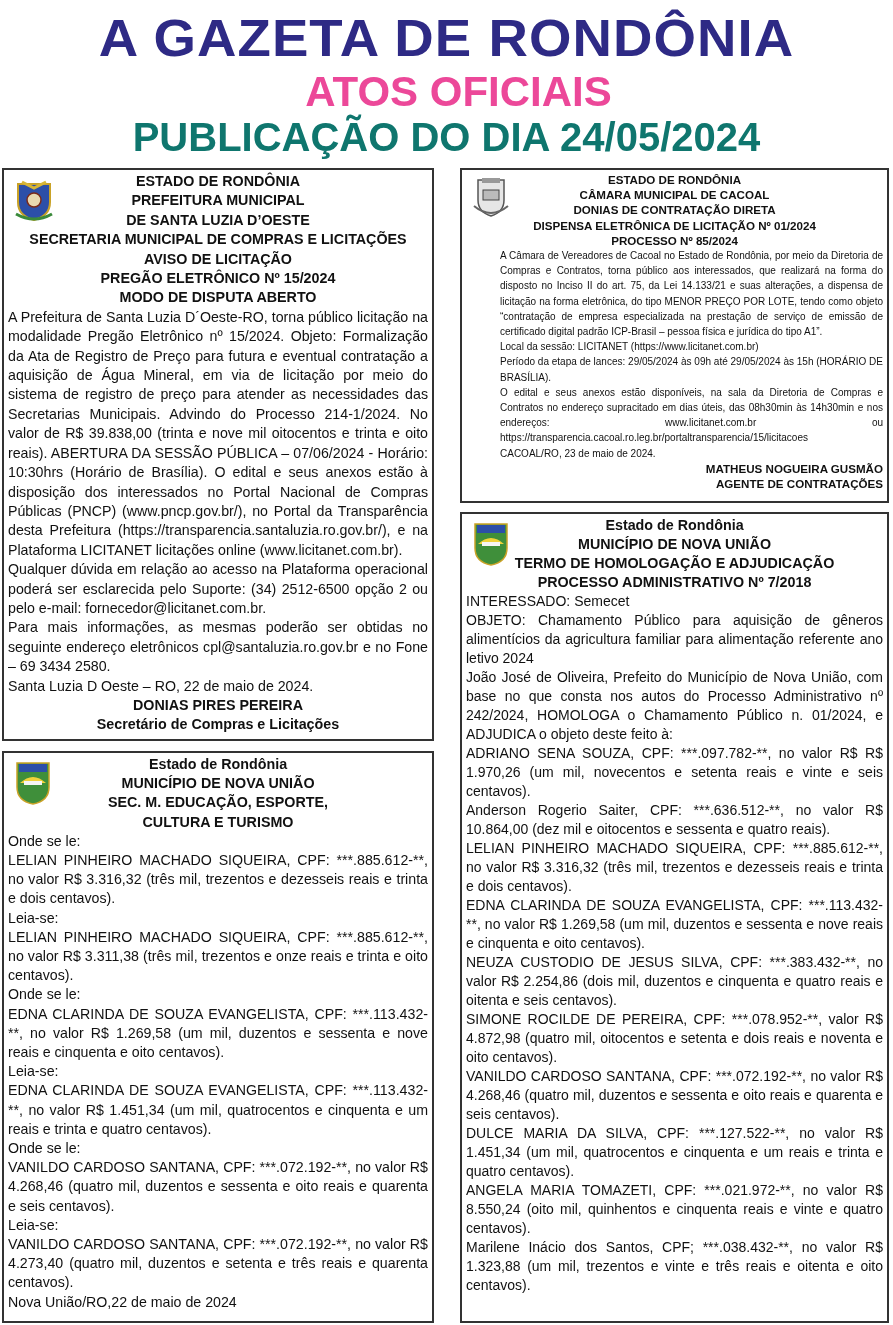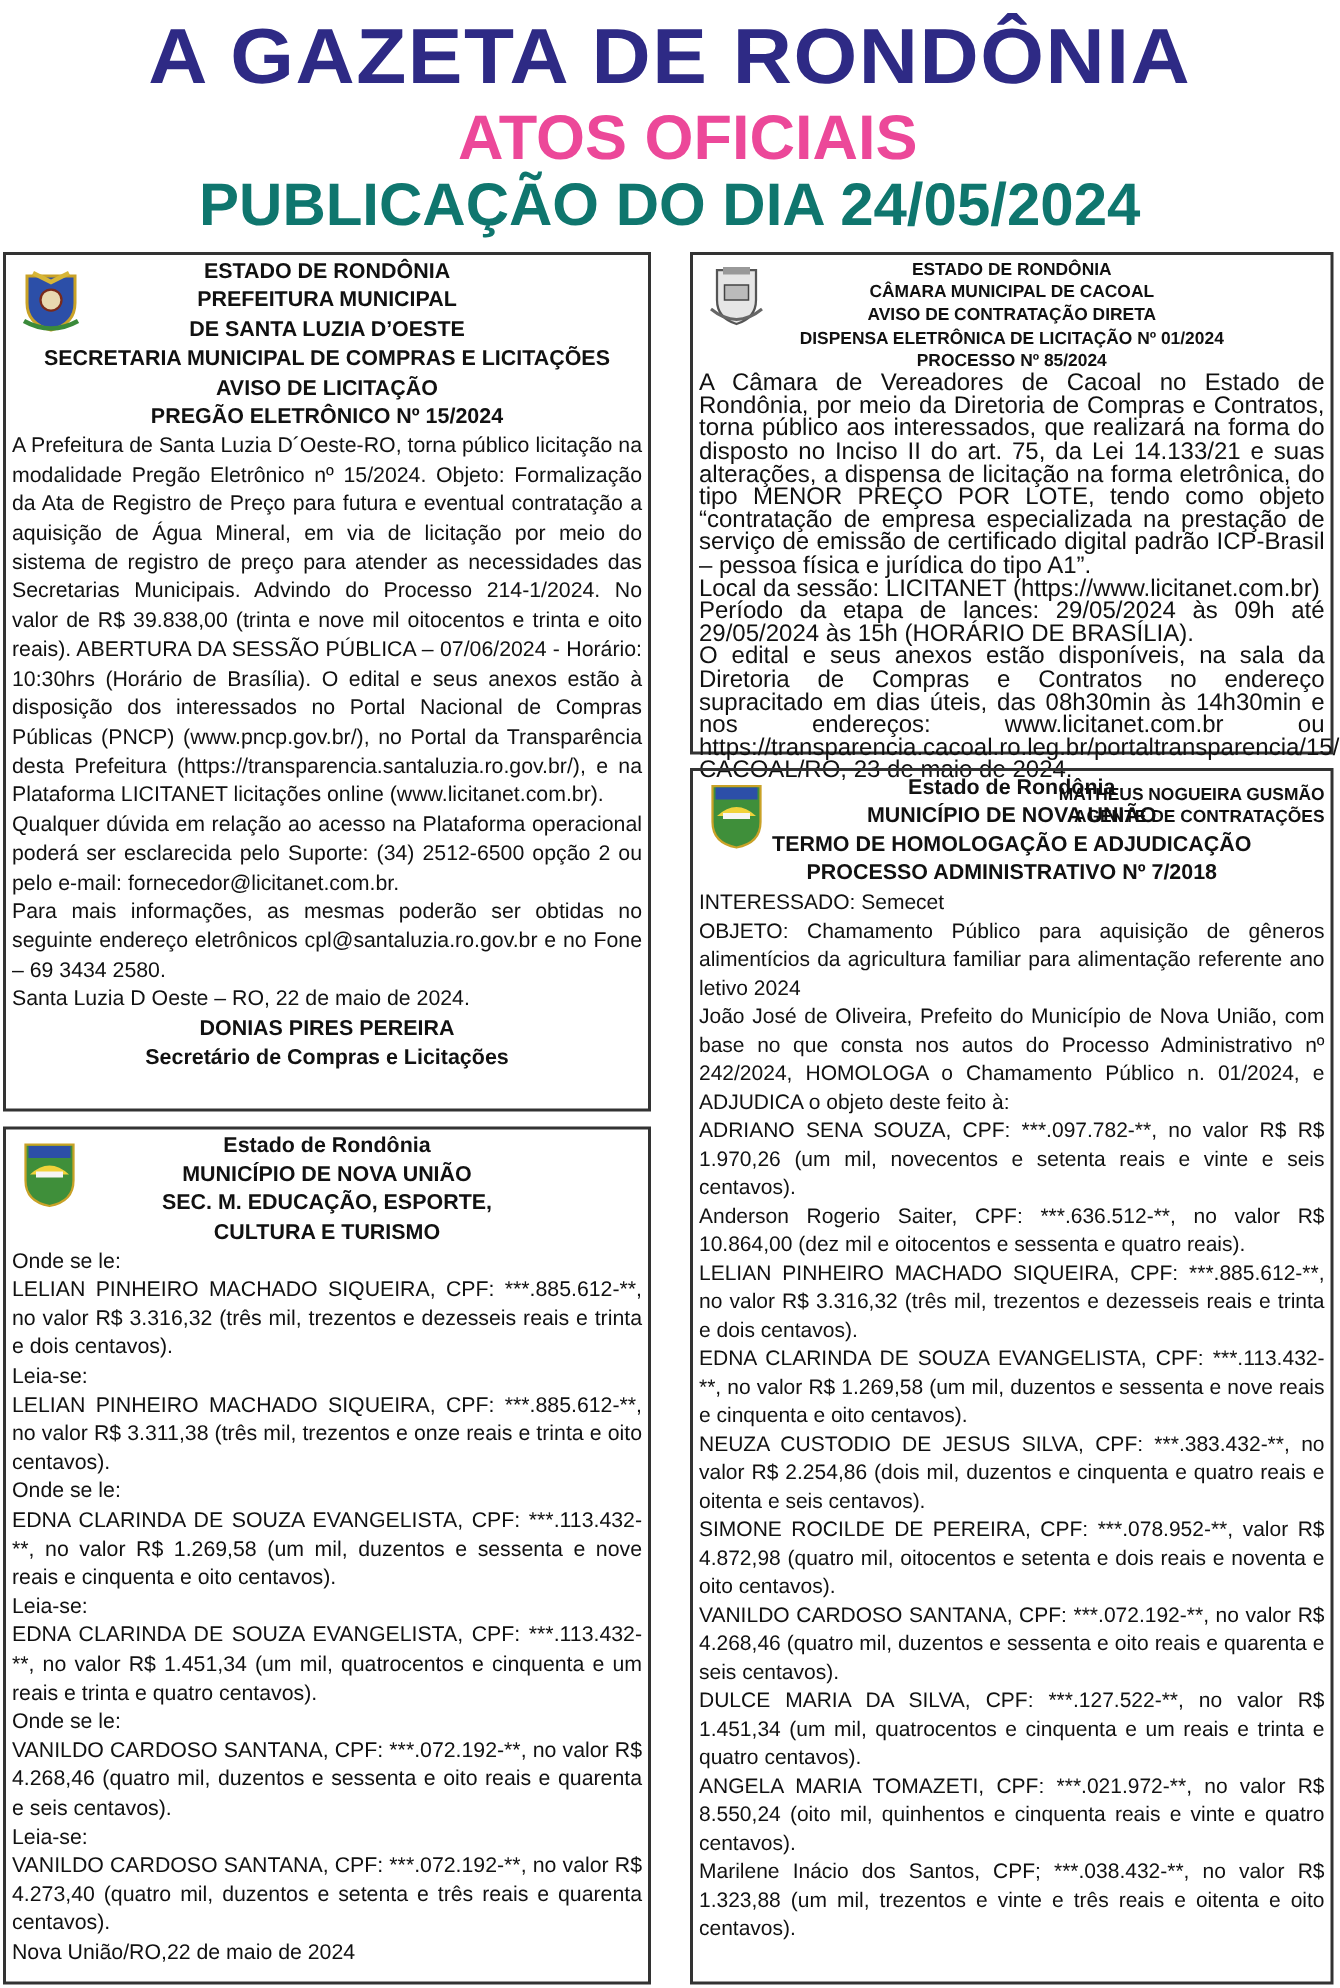--- a/index.html
+++ b/index.html
@@ -17,21 +17,21 @@
 
   .hd { text-align: center; font-weight: bold; }
   .b1 .hd { font-size: 14.3px; line-height: 19.4px; }
   .b1 .p { font-size: 14.2px; line-height: 19.4px; text-align: justify; }
   .b1 .sig { font-size: 14.3px; line-height: 19.4px; text-align: center; font-weight: bold; }
 
   .b2 .hd { font-size: 14.3px; line-height: 19.2px; }
   .b2 .p { font-size: 14.2px; line-height: 19.2px; text-align: justify; }
 
   .b3 .hd { font-size: 11.6px; line-height: 15.2px; }
-  .b3 .p { font-size: 16px; line-height: 15.2px; text-align: justify; }
+  .b3 .p { font-size: 10px; line-height: 15.2px; text-align: justify; margin-left: 34px; }
   .b3 .sig { font-size: 11.6px; line-height: 15.2px; text-align: right; font-weight: bold; }
 
   .b4 .hd { font-size: 14.3px; line-height: 19.0px; }
   .b4 .p { font-size: 14.0px; line-height: 19.0px; text-align: justify; }
 
   .crest { position: absolute; }
   .crest-sl { left: 6px; top: 6px; width: 40px; height: 44px; }
   .crest-nu { left: 6px; top: 4px; width: 38px; height: 46px; }
   .crest-cc { left: 6px; top: 4px; width: 38px; height: 42px; }
   .hdwrap { position: relative; }
@@ -53,20 +53,21 @@
       <circle cx="20" cy="22" r="7" fill="#e8d8b0" stroke="#7a2a1a" stroke-width="1.5"></circle>
       <path d="M2 36 Q20 46 38 36" fill="none" stroke="#3a8a3a" stroke-width="3"></path>
     </svg>
     <div class="hd">
       <div>ESTADO DE RONDÔNIA</div>
       <div>PREFEITURA MUNICIPAL</div>
       <div>DE SANTA LUZIA D’OESTE</div>
       <div>SECRETARIA MUNICIPAL DE COMPRAS E LICITAÇÕES</div>
       <div>AVISO DE LICITAÇÃO</div>
       <div>PREGÃO ELETRÔNICO Nº 15/2024</div>
+      <div>MODO DE DISPUTA ABERTO</div>
     </div>
   </div>
   <div class="p">A Prefeitura de Santa Luzia D´Oeste-RO, torna público licitação na modalidade Pregão Eletrônico nº 15/2024. Objeto: Formalização da Ata de Registro de Preço para futura e eventual contratação a aquisição de Água Mineral, em via de licitação por meio do sistema de registro de preço para atender as necessidades das Secretarias Municipais. Advindo do Processo 214-1/2024. No valor de R$ 39.838,00 (trinta e nove mil oitocentos e trinta e oito reais).  ABERTURA DA SESSÃO PÚBLICA – 07/06/2024 - Horário: 10:30hrs (Horário de Brasília). O edital e seus anexos estão à disposição dos interessados no Portal Nacional de Compras Públicas (PNCP) (www.pncp.gov.br/), no Portal da Transparência desta Prefeitura (https://transparencia.santaluzia.ro.gov.br/), e na Plataforma LICITANET licitações online (www.licitanet.com.br).</div>
   <div class="p">Qualquer dúvida em relação ao acesso na Plataforma operacional poderá ser esclarecida pelo Suporte: (34) 2512-6500 opção 2 ou pelo e-mail: fornecedor@licitanet.com.br.</div>
   <div class="p">Para mais informações, as mesmas poderão ser obtidas no seguinte endereço eletrônicos cpl@santaluzia.ro.gov.br e no Fone – 69 3434 2580.</div>
   <div class="p">Santa Luzia D Oeste – RO, 22 de maio de 2024.</div>
   <div class="sig">DONIAS PIRES PEREIRA</div>
   <div class="sig">Secretário de Compras e Licitações</div>
 </div>
 
@@ -104,21 +105,21 @@
   <div class="hdwrap">
     <svg class="crest crest-cc" viewBox="0 0 38 42">
       <path d="M6 4 L32 4 L32 24 Q32 36 19 40 Q6 36 6 24 Z" fill="#e6e6e6" stroke="#555" stroke-width="1.5"></path>
       <rect x="10" y="2" width="18" height="5" fill="#999"></rect>
       <rect x="11" y="14" width="16" height="10" fill="#bbb" stroke="#444" stroke-width="1"></rect>
       <path d="M2 30 Q19 44 36 30" fill="none" stroke="#666" stroke-width="2"></path>
     </svg>
     <div class="hd">
       <div>ESTADO DE RONDÔNIA</div>
       <div>CÂMARA MUNICIPAL DE CACOAL</div>
-      <div>AVISO DE CONTRATAÇÃO DIRETA</div>
+      <div>DONIAS DE CONTRATAÇÃO DIRETA</div>
       <div>DISPENSA ELETRÔNICA DE LICITAÇÃO Nº 01/2024</div>
       <div>PROCESSO Nº 85/2024</div>
     </div>
   </div>
   <div class="p">A Câmara de Vereadores de Cacoal no Estado de Rondônia, por meio da Diretoria de Compras e Contratos, torna público aos interessados, que realizará na forma do disposto no Inciso II do art. 75, da Lei 14.133/21 e suas alterações, a dispensa de licitação na forma eletrônica, do tipo MENOR PREÇO POR LOTE, tendo como objeto “contratação de empresa especializada na prestação de serviço de emissão de certificado digital padrão ICP-Brasil – pessoa física e jurídica do tipo A1”.</div>
   <div class="p">Local da sessão: LICITANET (https://www.licitanet.com.br)</div>
   <div class="p">Período da etapa de lances: 29/05/2024 às 09h até 29/05/2024 às 15h (HORÁRIO DE BRASÍLIA).</div>
   <div class="p">O edital e seus anexos estão disponíveis, na sala da Diretoria de Compras e Contratos no endereço supracitado em dias úteis, das 08h30min às 14h30min e nos endereços: www.licitanet.com.br ou https://transparencia.cacoal.ro.leg.br/portaltransparencia/15/licitacoes</div>
   <div class="p">CACOAL/RO, 23 de maio de 2024.</div>
   <div class="sig">MATHEUS NOGUEIRA GUSMÃO</div>

